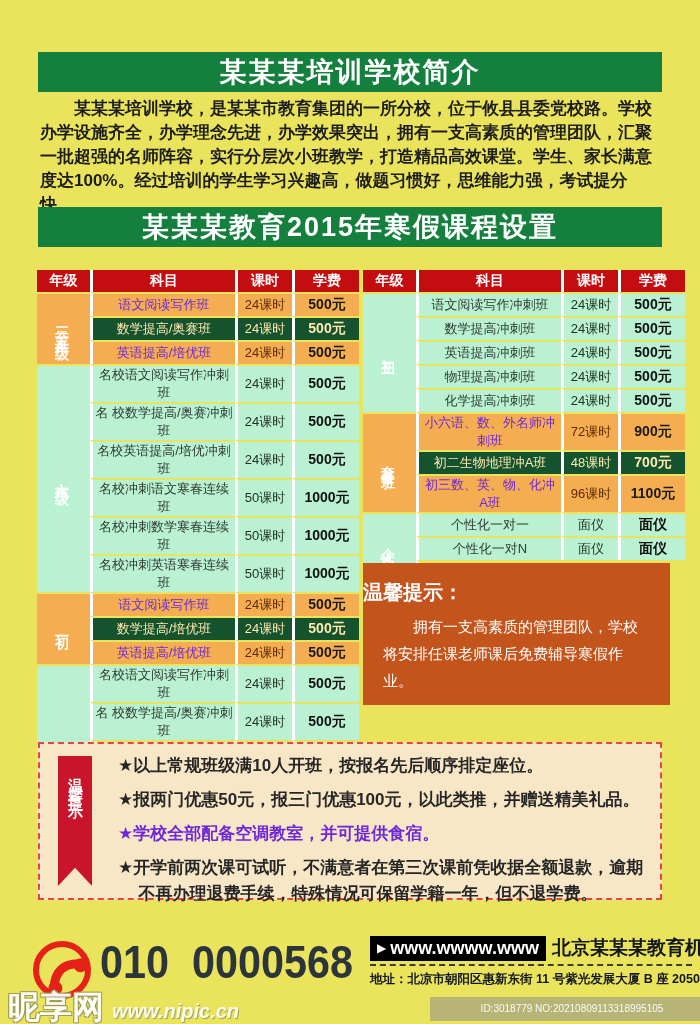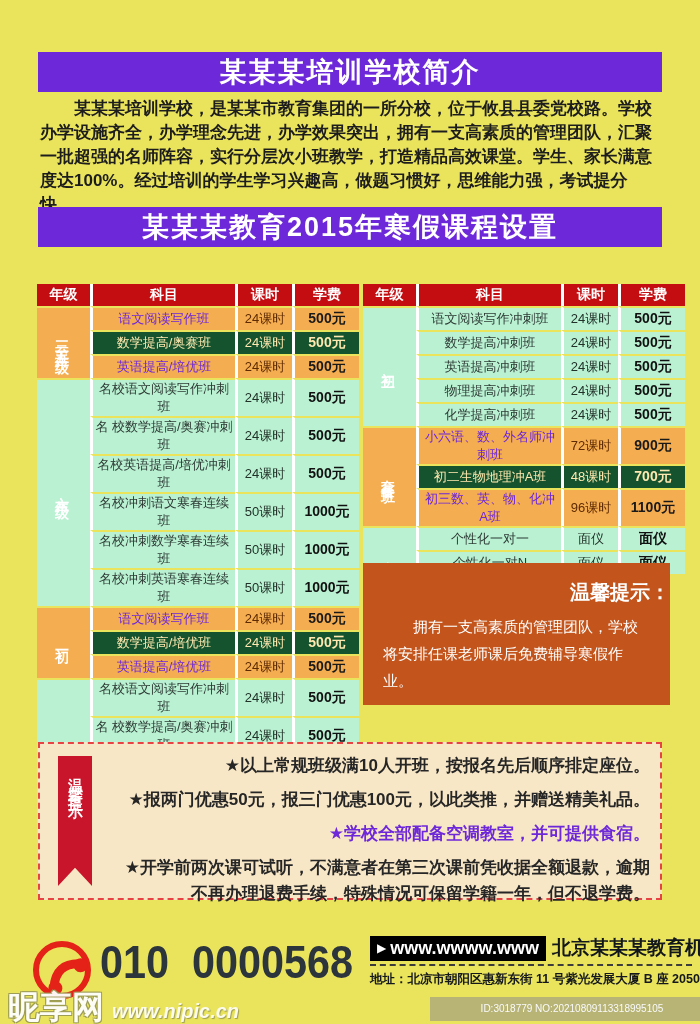--- a/index.html
+++ b/index.html
@@ -2,29 +2,29 @@
 <html><head>
 <meta charset="utf-8">
 <style>
   html,body{margin:0;padding:0;background:#888;}
   #poster{
     position:relative;width:700px;height:1024px;margin:0 auto;
     background:#eae45c;overflow:hidden;
     font-family:"Liberation Sans","DejaVu Sans",sans-serif;
   }
   
-  .banner{position:absolute;left:38px;width:624px;height:40px;background:#6d28d9;
+  .banner{position:absolute;left:38px;width:624px;height:40px;background:#15803d;
     color:#fff;text-align:center;font-weight:bold;font-size:27px;line-height:40px;letter-spacing:2px;}
   .b1{top:52px}
   .b2{top:207px}
   
   .intro{position:absolute;left:40px;top:97px;width:620px;margin:0;
     font-size:17px;line-height:24px;font-weight:bold;color:#1d1d1d;text-indent:2em;}
   
-  table.course-table{position:absolute;top:284px;border-collapse:separate;border-spacing:0;table-layout:fixed;}
+  table.course-table{position:absolute;top:270px;border-collapse:separate;border-spacing:0;table-layout:fixed;}
   table.course-table.left{left:37px}
   table.course-table.right{left:363px}
   .course-table th,.course-table td{padding:0 2px;text-align:center;vertical-align:middle;overflow:hidden;}
   .course-table th{height:22px;background:#c30d11;color:#fff;font-size:14px;font-weight:bold;}
   .course-table td{height:22px;font-size:13px;border-top:2px solid #eae45c;}
   .c0{width:49px}.c1{width:138px}.c2{width:50px}.c3{width:60px}
   .c1,.c2,.c3{border-left:3px solid #fff;}
   td.glabel{writing-mode:vertical-rl;text-orientation:upright;letter-spacing:5px;
     color:#fff;font-weight:bold;font-size:14px;padding:0;}
   .g-orange{background:#c2571f}
@@ -34,33 +34,33 @@
   .r-lo td.c3{color:#191919;font-weight:bold;font-size:14px;}
   .r-do td{background:#14532d;color:#ffe9b0;}
   .r-do td.c3{font-weight:bold;font-size:14px;}
   .r-mint td{background:#b9f1d2;color:#2e3b35;}
   .r-mint td.c2{color:#223128}
   .r-mint td.c3{color:#101010;font-weight:bold;font-size:14px;}
   .r-lo td.glabel,.r-do td.glabel,.r-mint td.glabel{color:#fff;font-size:14px;}
   td.note{height:24px;background:transparent;color:#1f1f1f;font-weight:bold;font-size:13px;}
   
   .notice{position:absolute;left:363px;top:563px;width:307px;height:142px;background:#c2541c;color:#fff;}
-  .notice-title{text-align:right;font-size:20px;font-weight:bold;margin:16px 0 7px;}
+  .notice-title{text-align:left;font-size:20px;font-weight:bold;margin:16px 0 7px;}
   .notice-body{margin:0;padding:0 20px;font-size:15px;line-height:1.8;text-indent:2em;}
   
   .tips{position:absolute;left:38px;top:742px;width:624px;height:158px;box-sizing:border-box;
     background:#f8e7c6;border:2px dashed #e64444;}
   .ribbon{position:absolute;left:18px;top:12px;width:34px;height:130px;background:#c9152b;
     clip-path:polygon(0 0,100% 0,100% 100%,50% 86%,0 100%);
     display:flex;justify-content:center;}
   .ribbon span{writing-mode:vertical-rl;text-orientation:upright;color:#fff;
     font-size:15px;font-weight:bold;letter-spacing:9px;padding-top:10px;}
   #tips-list{margin:9px 0 0 78px;padding:0;list-style:none;width:532px;}
   #tips-list li{font-size:17px;font-weight:bold;color:#262626;line-height:26px;margin-bottom:8px;
-    padding-left:1.2em;text-indent:-1.2em;text-align:right;}
+    padding-left:1.2em;text-indent:-1.2em;}
   #tips-list li.red{color:#6d28d9;}
   
   .phone-icon{position:absolute;left:30px;top:938px;}
   .phone-number{position:absolute;left:100px;top:934px;font-size:47px;font-weight:bold;
     color:#2c343c;white-space:pre;transform:scaleX(.88);transform-origin:left top;}
   .footer-right{position:absolute;left:370px;top:935px;width:330px;}
   .site-row{display:flex;align-items:center;}
   .site-box{background:#000;color:#fff;font-weight:bold;font-size:18px;padding:2px 7px;
     display:flex;align-items:center;white-space:nowrap;}
   .arrow{font-size:12px;margin-right:4px;}

